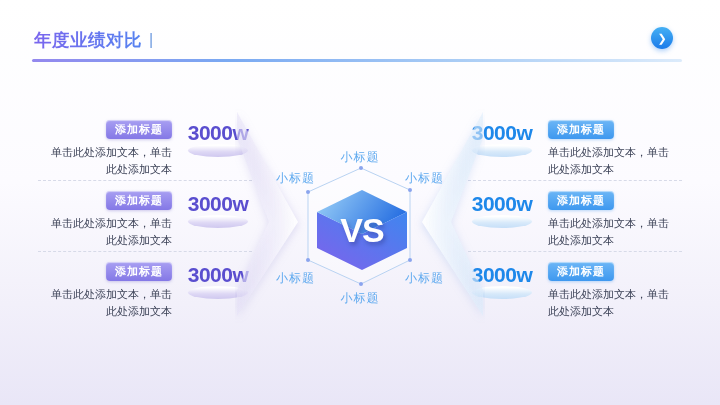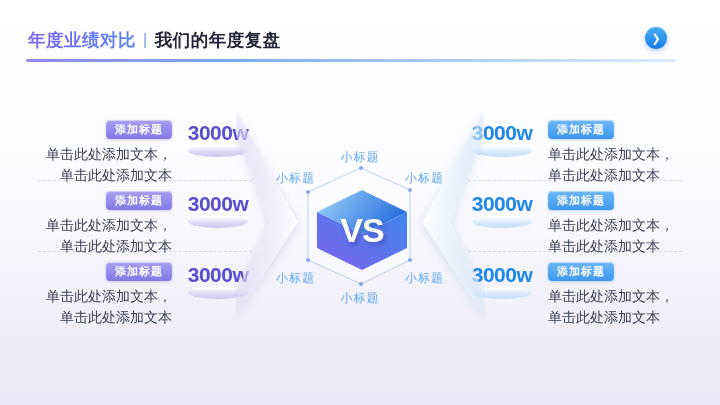--- a/index.html
+++ b/index.html
@@ -2,21 +2,21 @@
 <html><head>
 <meta charset="utf-8">
 <style>
   html,body{margin:0;padding:0;}
   body{
     width:720px;height:405px;position:relative;overflow:hidden;
     font-family:"Liberation Sans","DejaVu Sans",sans-serif;
     background:linear-gradient(180deg,#ffffff 0%,#fcfbff 45%,#f2f0fa 75%,#e9e6f7 100%);
   }
   
-  .header{position:absolute;left:28px;top:28px;width:648px;}
+  .header{position:absolute;left:34px;top:28px;width:648px;}
   .title-row{display:flex;align-items:baseline;font-size:17.5px;font-weight:bold;letter-spacing:.5px;}
   .title-accent{
     background:linear-gradient(90deg,#7a66ee,#5683f0);
     -webkit-background-clip:text;background-clip:text;color:transparent;
   }
   .title-sep{color:#6e9be0;font-weight:400;margin:0 7px;font-size:16px;position:relative;top:-1px;}
   .title-main{color:#23263a;}
   .header-underline{
     position:absolute;left:-2px;top:31px;width:650px;height:2.5px;border-radius:2px;
     background:linear-gradient(90deg,#9488ee 0%,#7aa9f2 30%,#a9ccf5 65%,#dcebfb 100%);
@@ -44,21 +44,21 @@
     font-size:11px;font-weight:bold;letter-spacing:1px;line-height:1.3;cursor:pointer;
   }
   .badge-purple{
     background:linear-gradient(180deg,#a89ff2,#8478e6);
     box-shadow:inset 0 1px 1px rgba(255,255,255,.55),0 1px 3px rgba(120,110,200,.35);
   }
   .badge-blue{
     background:linear-gradient(180deg,#6cb6f6,#3e98ef);
     box-shadow:inset 0 1px 1px rgba(255,255,255,.55),0 1px 3px rgba(62,152,239,.35);
   }
-  .desc{font-size:14px;line-height:1.55;color:#3b4156;margin:5px 0 0 0;}
+  .desc{font-size:11px;line-height:1.55;color:#3b4156;margin:5px 0 0 0;}
   .num-block{width:68px;text-align:center;}
   .value{font-size:21px;font-weight:800;line-height:1;letter-spacing:-.5px;margin-top:3px;}
   .value-purple{color:#5a4ecf;}
   .value-blue{color:#1e88ea;}
   .dish{width:60px;height:13px;border-radius:50%;margin:1px auto 0 auto;}
   .dish-purple{background:linear-gradient(180deg,#ffffff 12%,#ded8f5 60%,#cfc8ef 100%);}
   .dish-blue{background:linear-gradient(180deg,#ffffff 12%,#d7e9fa 60%,#c6dff8 100%);}
   
   .center{position:absolute;left:235px;top:100px;width:250px;height:260px;}
   .center svg{position:absolute;left:0;top:0;}
@@ -76,21 +76,20 @@
     filter:drop-shadow(2px 3px 2px rgba(47,58,140,.45));
   }
 </style>
 </head>
 <body>
 
 <div class="header">
   <div class="title-row">
     <span class="title-accent">年度业绩对比</span>
     <span class="title-sep">|</span>
-    <span class="title-main">我们的年度复盘</span>
   </div>
   <div class="next-btn">
     <span>❯</span>
   </div>
   <div class="header-underline"></div>
 </div>
 
 <div class="col col-left">
   <div class="row row-left bordered">
     <div class="txt-block txt-left">

